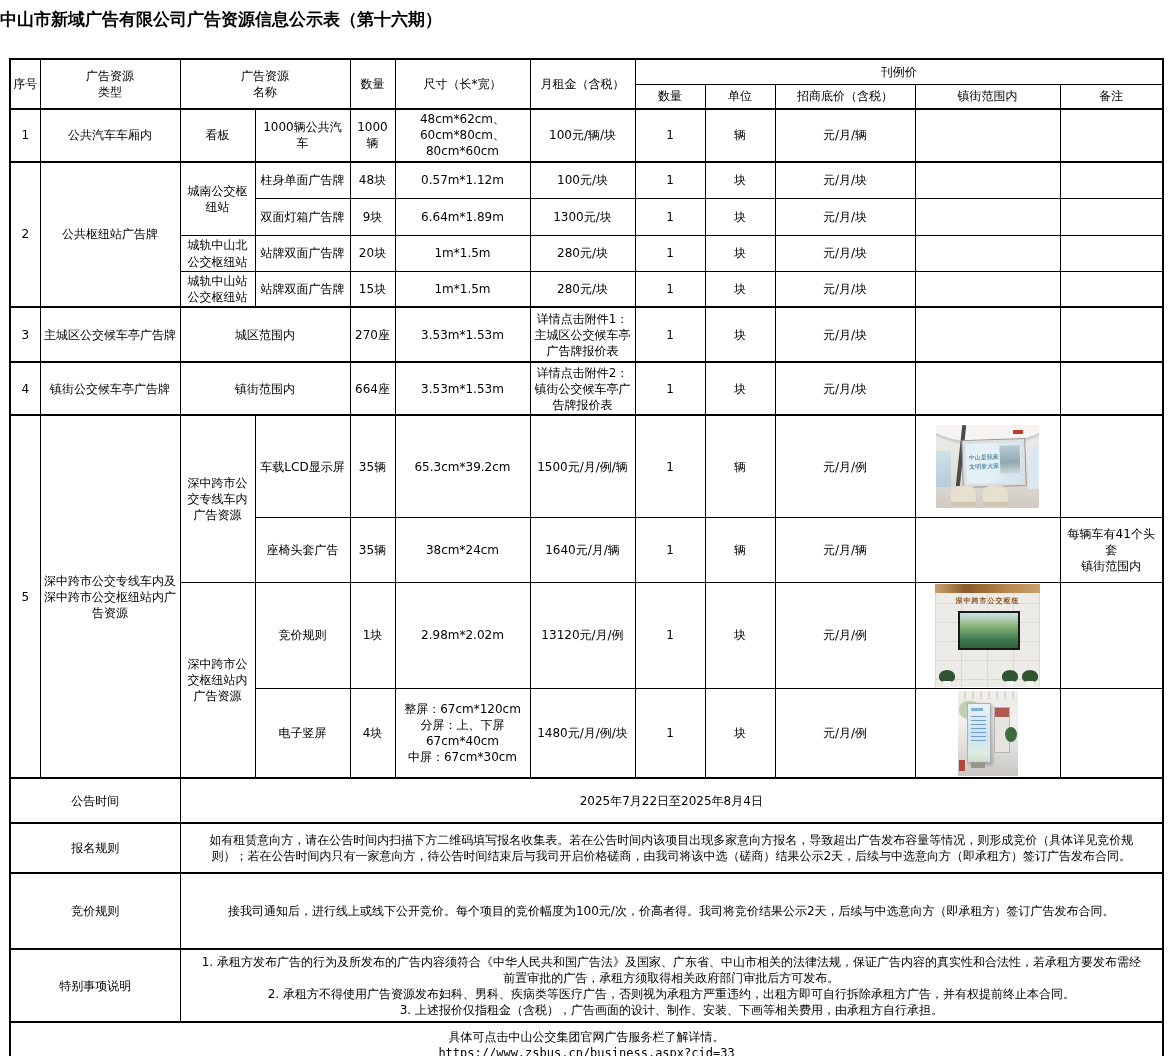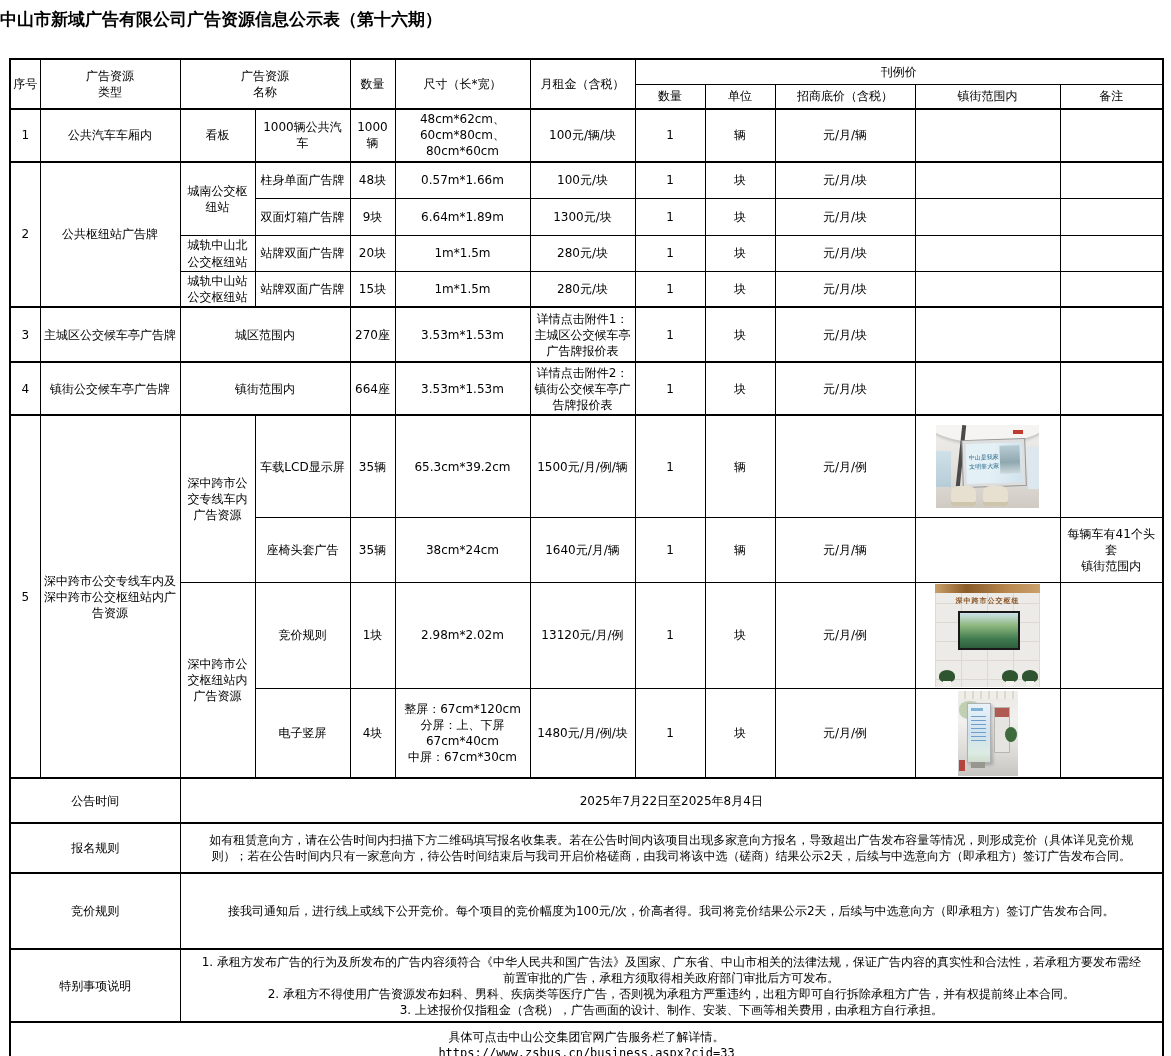--- a/index.html
+++ b/index.html
@@ -143,21 +143,21 @@
         <td></td>
         <td></td>
       </tr>
 
       <tr class="sep" style="height:37px">
         <td rowspan="4">2</td>
         <td rowspan="4">公共枢纽站广告牌</td>
         <td rowspan="2">城南公交枢纽站</td>
         <td>柱身单面广告牌</td>
         <td>48块</td>
-        <td>0.57m*1.66m</td>
+        <td>0.57m*1.12m</td>
         <td>100元/块</td>
         <td>1</td>
         <td>块</td>
         <td>元/月/块</td>
         <td></td>
         <td></td>
       </tr>
       <tr style="height:37px">
         <td>双面灯箱广告牌</td>
         <td>9块</td>

